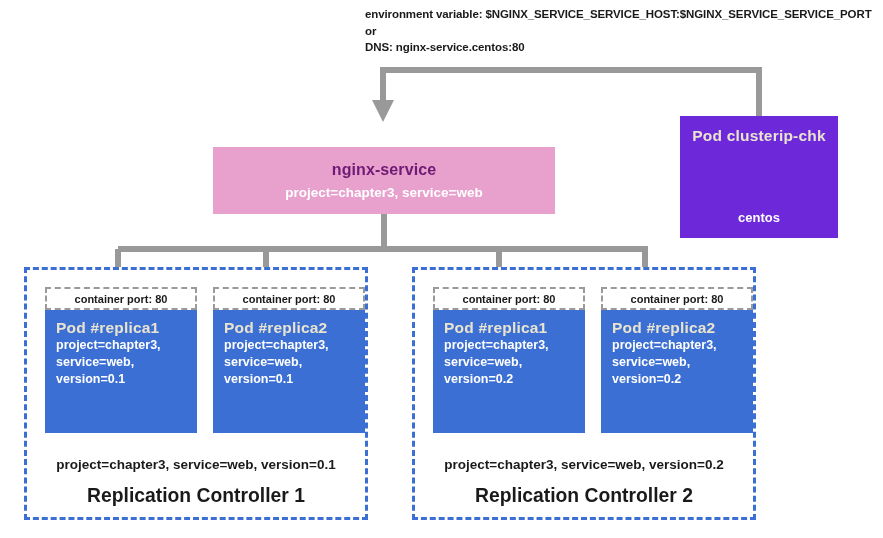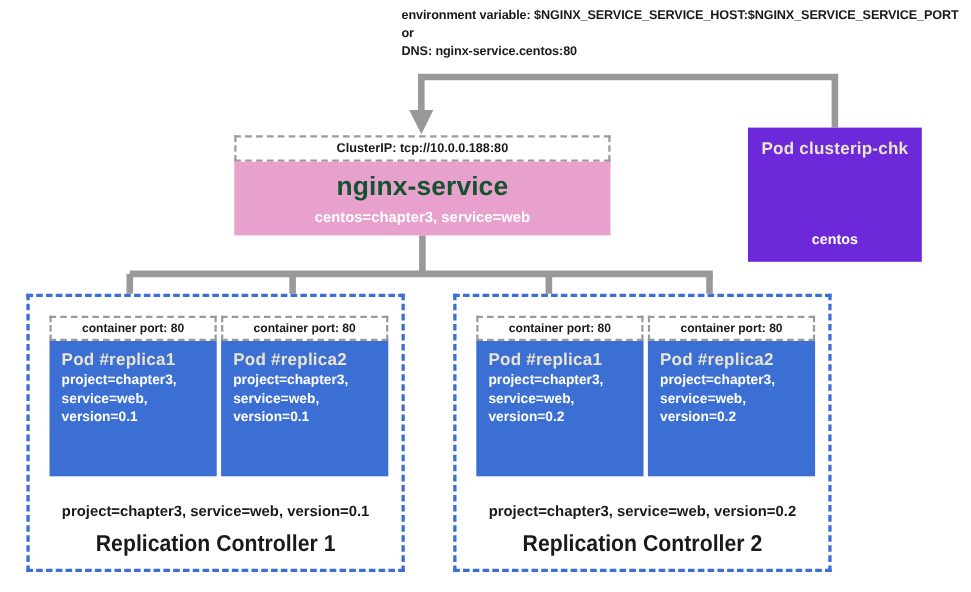--- a/index.html
+++ b/index.html
@@ -66,23 +66,23 @@
     top: 147px;
     width: 342px;
     height: 67px;
     background: #e8a0cd;
     display: flex;
     flex-direction: column;
     align-items: center;
     justify-content: center;
   }
   .service-name {
-    font-size: 24px;
-    font-weight: bold;
-    color: #14532d;
+    font-size: 16px;
+    font-weight: bold;
+    color: #701a75;
     margin-bottom: 6px;
     letter-spacing: 0.1px;
   }
   .service-labels {
     font-size: 13.5px;
     font-weight: bold;
     color: #ffffff;
   }
 
   
@@ -124,21 +124,21 @@
     background: #ffffff;
   }
   .rc-1 { left: 24px;  top: 267px; width: 344px; height: 253px; }
   .rc-2 { left: 412px; top: 267px; width: 344px; height: 253px; }
 
   .pods-row {
     position: absolute;
     left: 18px;
     top: 17px;
     display: flex;
-    gap: 4px;
+    gap: 16px;
   }
   .pod-col { width: 152px; }
 
   .port-bar {
     box-sizing: border-box;
     height: 23px;
     border: 2px dashed #9a9a9a;
     background: #ffffff;
     display: flex;
     align-items: center;
@@ -222,24 +222,23 @@
     <path d="M 384 214 L 384 249" stroke="#999999" stroke-width="6" fill="none"></path>
 
     <path d="M 118 249 L 648 249" stroke="#999999" stroke-width="6" fill="none"></path>
 
     <path d="M 118 249 L 118 272" stroke="#999999" stroke-width="6" fill="none"></path>
     <path d="M 266 249 L 266 272" stroke="#999999" stroke-width="6" fill="none"></path>
     <path d="M 499 249 L 499 272" stroke="#999999" stroke-width="6" fill="none"></path>
     <path d="M 645 249 L 645 272" stroke="#999999" stroke-width="6" fill="none"></path>
   </svg>
 
-  <div class="clusterip-bar">ClusterIP: tcp://10.0.0.188:80</div>
   <div class="service-box">
     <div class="service-name">nginx-service</div>
-    <div class="service-labels">centos=chapter3, service=web</div>
+    <div class="service-labels">project=chapter3, service=web</div>
   </div>
 
   <div class="chk-pod">
     <div class="chk-pod-title">Pod  clusterip-chk</div>
     <div class="chk-pod-sub">centos</div>
   </div>
 
   <div class="rc rc-1">
     <div class="pods-row">
       <div class="pod-col">

